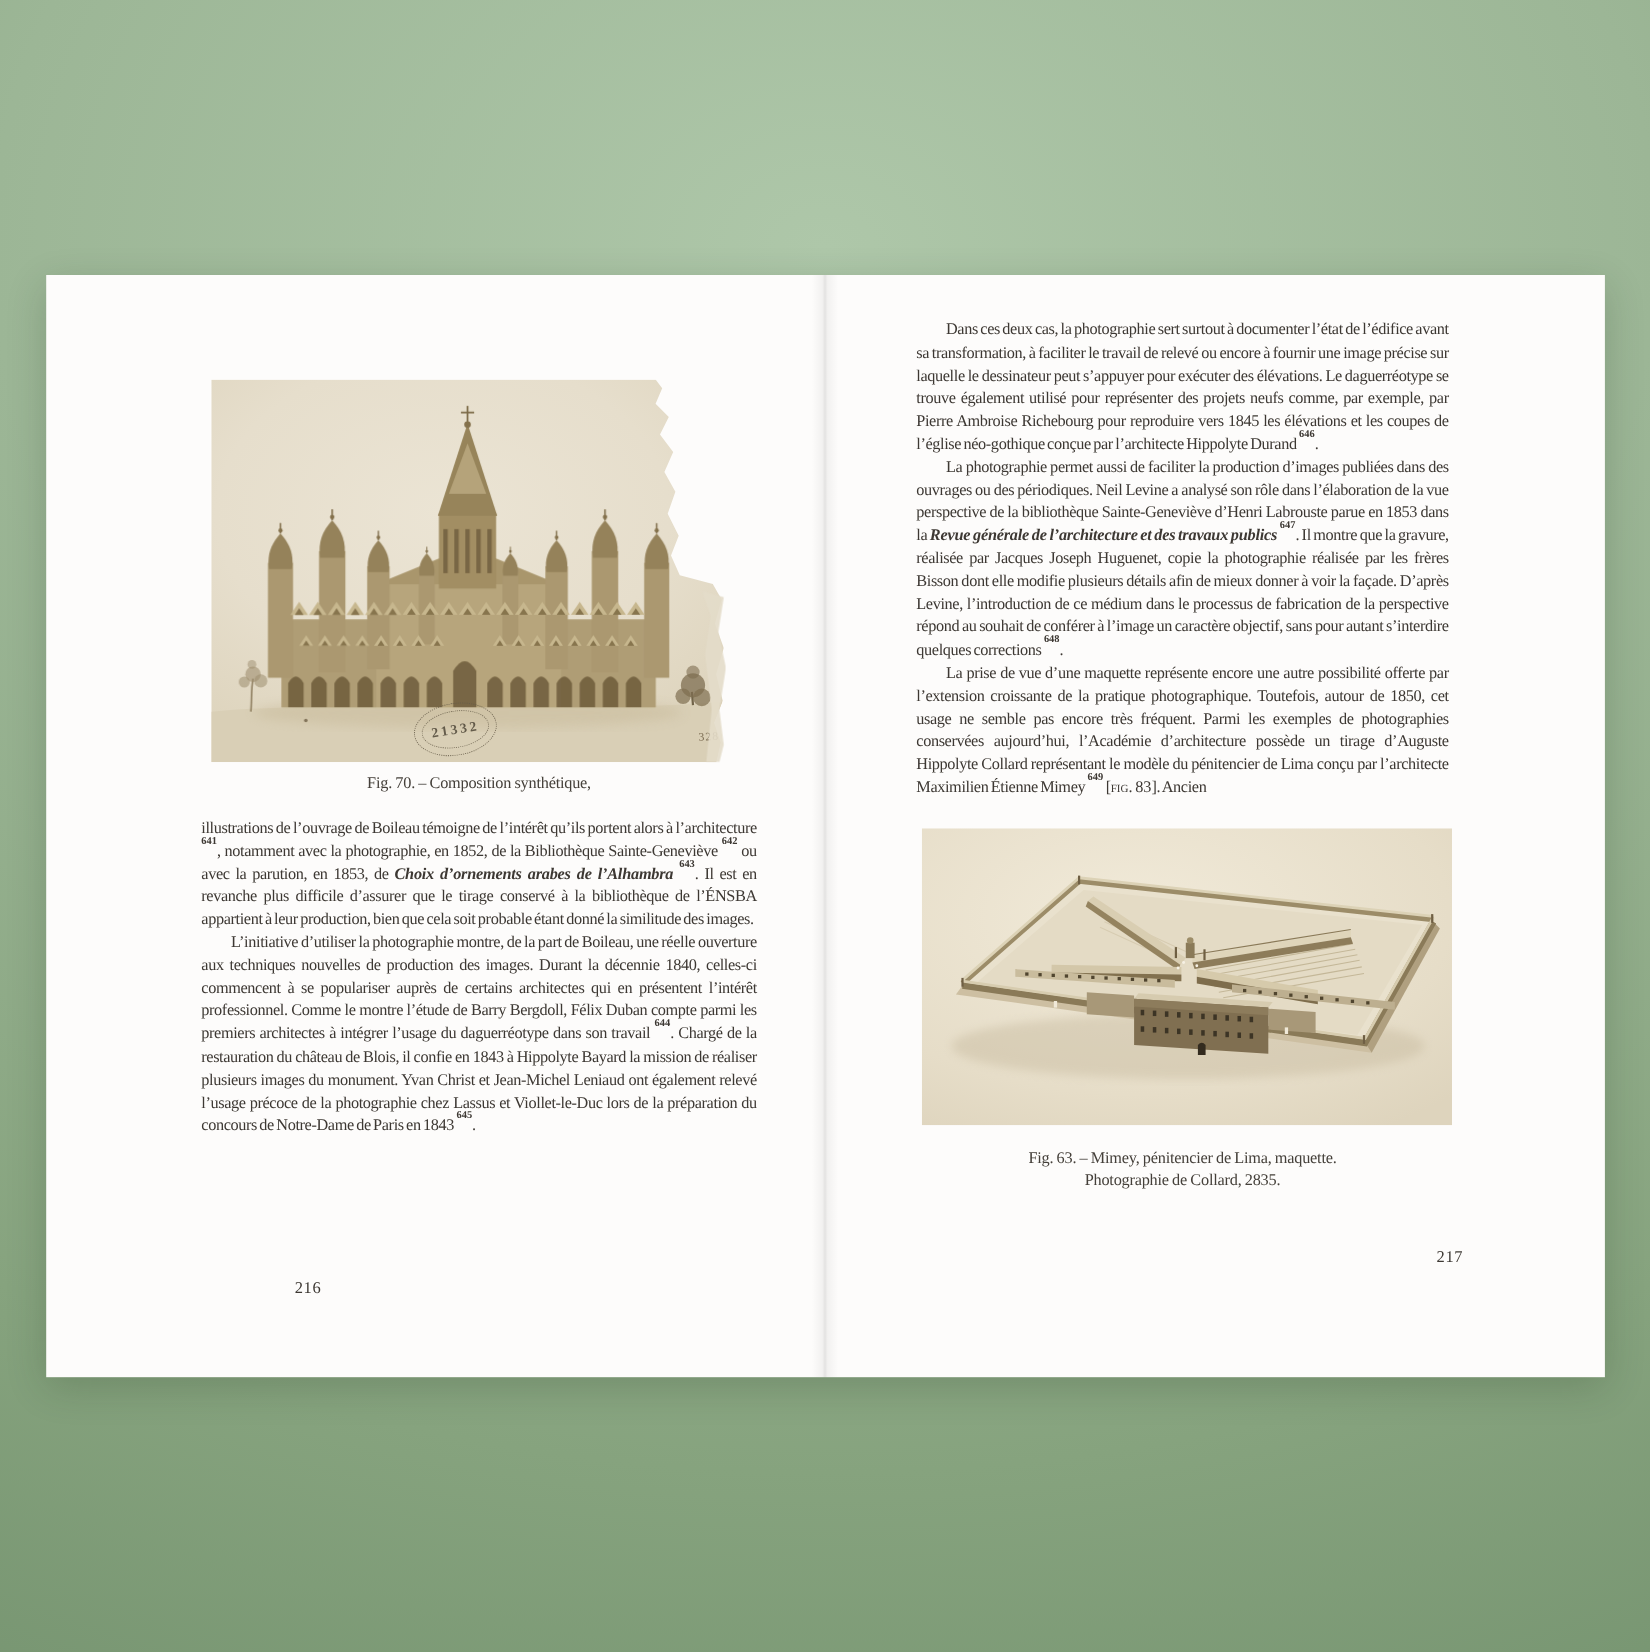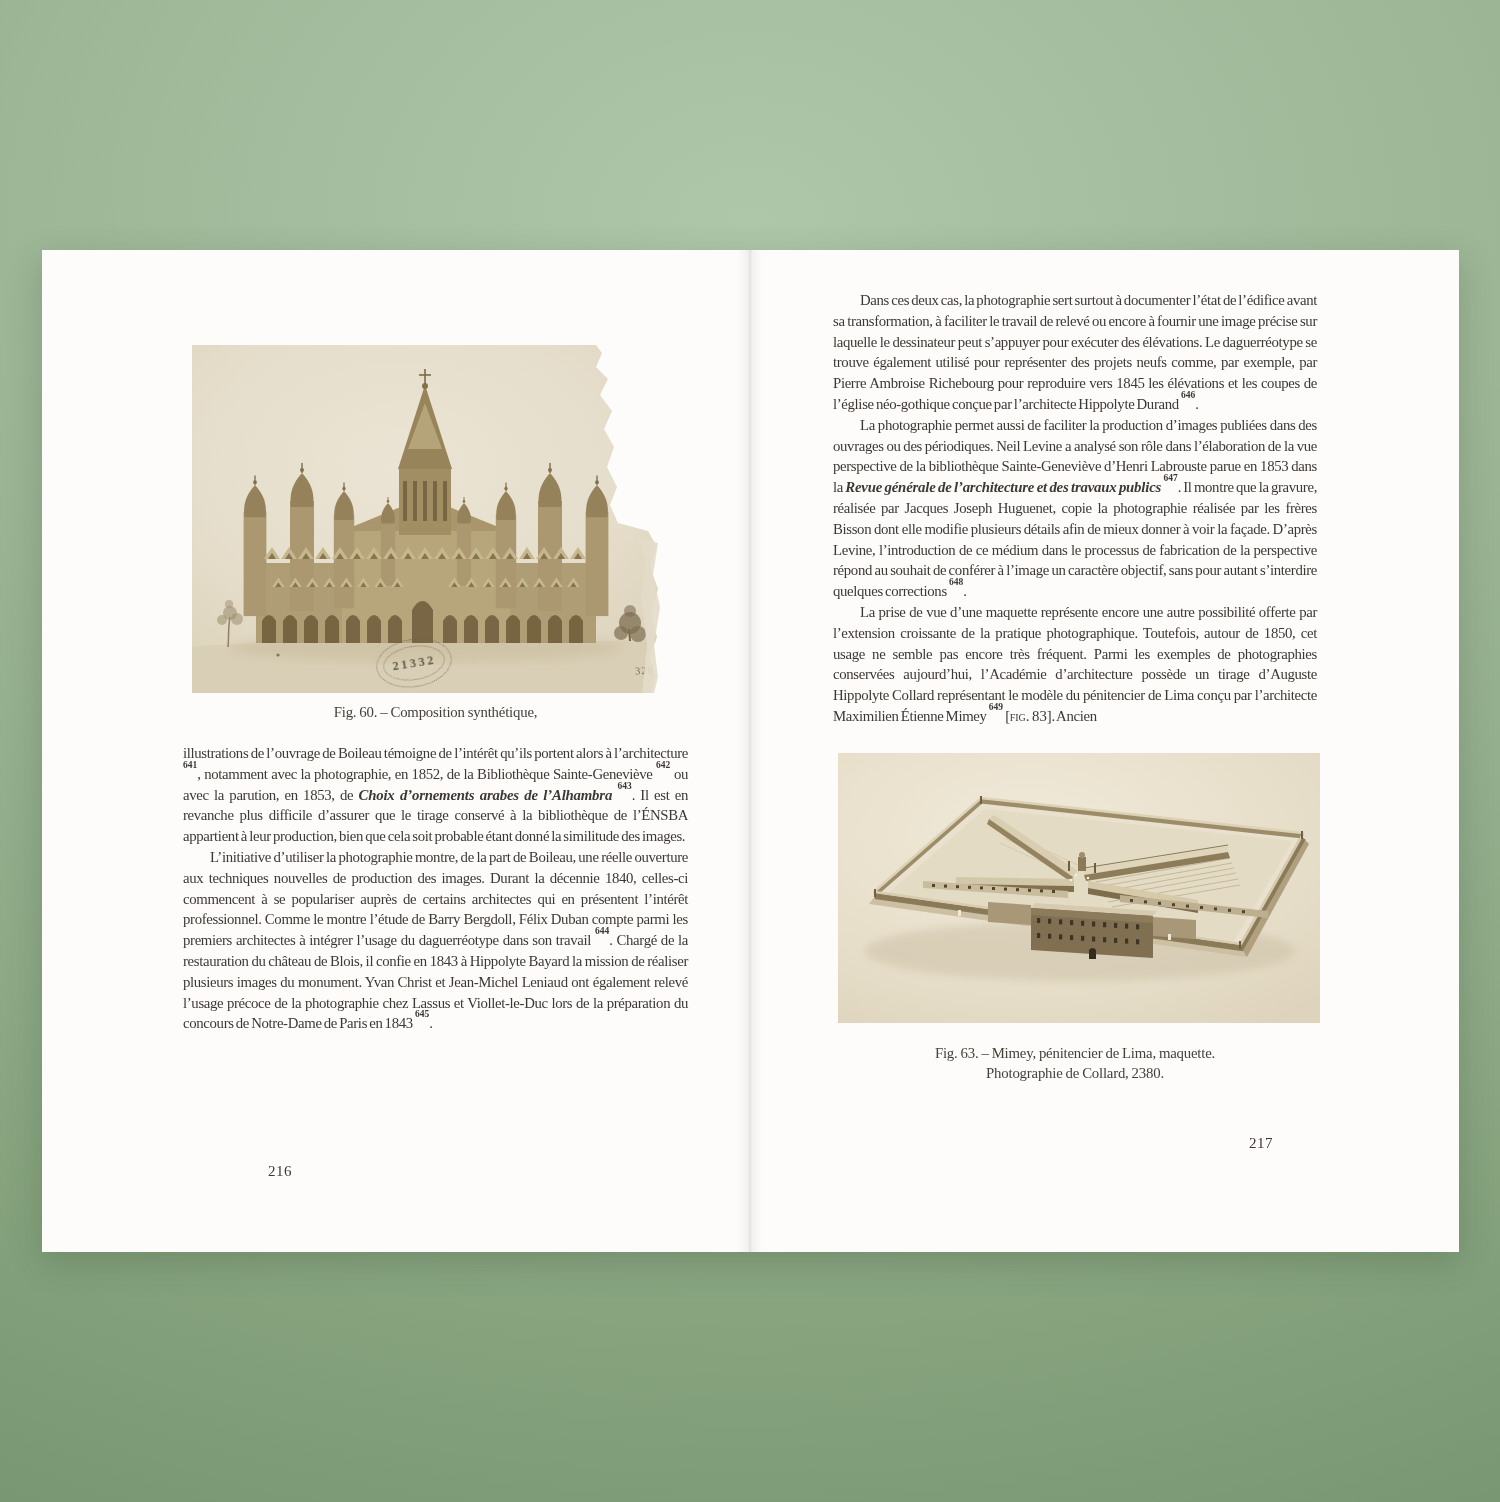--- a/index.html
+++ b/index.html
@@ -30,21 +30,21 @@
   .sc{font-variant:small-caps;letter-spacing:0;margin-top:16px;}
   .caption{
     color:#45403a;font-size:14.8px;line-height:20px;text-align:center;
     letter-spacing:-.2px;word-spacing:-.5px;
   }
   .cap82{margin:9px 0 0 0;width:505px;}
   .cap83{margin:20px 0 0 0;width:484px;}
   .body-left{margin-top:21px;}
   .pagenum{position:absolute;color:#3d3833;font-size:15px;letter-spacing:.5px;}
   .pn-216{left:185px;top:913px;margin-left:41px;}
-  .pn-217{left:1207px;top:885px;}
+  .pn-217{left:1264px;top:885px;}
   
   .fig82{
     position:relative;margin-left:9px;width:468px;height:348px;
   }
   .torn{
     position:absolute;inset:0;
     background:radial-gradient(80% 75% at 45% 35%, #ebe4d4 0%, #e6decc 55%, #dcd2ba 100%);
     clip-path:polygon(0px 0px,404px 0px,410px 8px,404px 22px,416px 34px,408px 50px,420px 66px,412px 84px,422px 102px,415px 122px,425px 142px,418px 160px,426px 178px,456px 186px,464px 200px,458px 222px,466px 244px,459px 268px,465px 292px,457px 312px,463px 330px,459px 348px,0px 348px);
   }
   .torn-strip{
@@ -197,21 +197,21 @@
           </svg>
           <div class="stamp">
             <span class="stamp-num">21332</span>
           </div>
           <div class="handnum">328</div>
         </div>
         <div class="torn-strip"></div>
       </figure>
 
       <div class="caption cap82">
-        <div>Fig. 60. – Composition synthétique,</div>
+        <div>Fig. 70. – Composition synthétique,</div>
       </div>
 
       <div class="bodytext body-left">
           <p class="para"><span>illustrations de l’ouvrage de Boileau témoigne de l’intérêt qu’ils portent alors à l’architecture </span><sup>641</sup><span>, notamment avec la photographie, en 1852, de la Bibliothèque Sainte-Geneviève </span><sup>642</sup><span> ou avec la parution, en 1853, de </span><i>Choix d’ornements arabes de l’Alhambra</i><span> </span><sup>643</sup><span>. Il est en revanche plus difficile d’assurer que le tirage conservé à la bibliothèque de l’ÉNSBA appartient à leur production, bien que cela soit probable étant donné la similitude des images.</span></p>
           <p class="para indent"><span>L’initiative d’utiliser la photographie montre, de la part de Boileau, une réelle ouverture aux techniques nouvelles de production des images. Durant la décennie 1840, celles-ci commencent à se populariser auprès de certains architectes qui en présentent l’intérêt professionnel. Comme le montre l’étude de Barry Bergdoll, Félix Duban compte parmi les premiers architectes à intégrer l’usage du daguerréotype dans son travail </span><sup>644</sup><span>. Chargé de la restauration du château de Blois, il confie en 1843 à Hippolyte Bayard la mission de réaliser plusieurs images du monument. Yvan Christ et Jean-Michel Leniaud ont également relevé l’usage précoce de la photographie chez Lassus et Viollet-le-Duc lors de la préparation du concours de Notre-Dame de Paris en 1843 </span><sup>645</sup><span>.</span></p>
         </div>
     </div>
 
     <div class="pagenum pn-216">216</div>
 
@@ -339,20 +339,20 @@
           <rect x="330" y="181" width="3" height="6" fill="#f0e9d8"></rect>
           <rect x="36" y="136" width="2" height="8" fill="#6f5f44"></rect>
           <rect x="142" y="43" width="2" height="8" fill="#6f5f44"></rect>
           <rect x="463" y="78" width="2" height="8" fill="#6f5f44"></rect>
           <rect x="401" y="188" width="2" height="8" fill="#6f5f44"></rect>
         </svg>
       </figure>
 
       <div class="caption cap83">
         <div>Fig. 63. – Mimey, pénitencier de Lima, maquette.</div>
-        <div>Photographie de Collard, 2380.</div>
+        <div>Photographie de Collard, 2835.</div>
       </div>
     </div>
 
     <div class="pagenum pn-217">217</div>
 
   </div>
 </div>
 
 </body></html>

